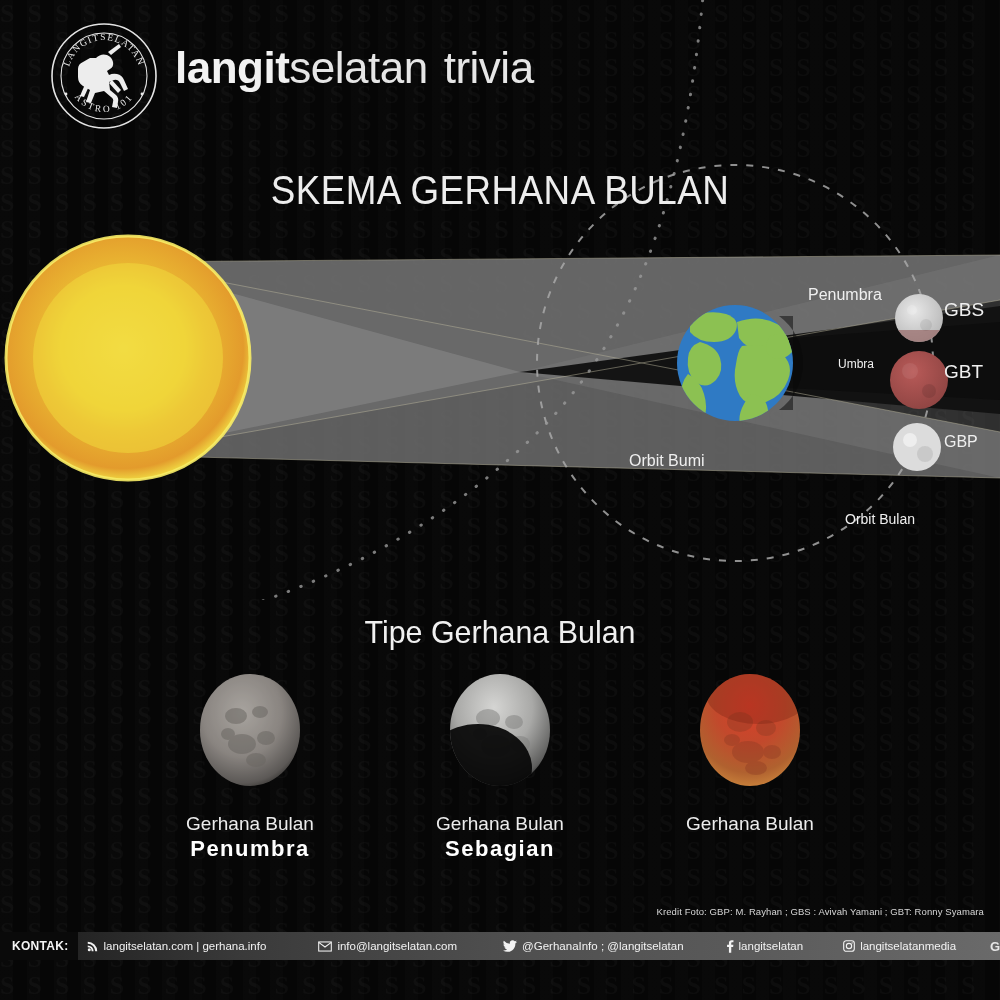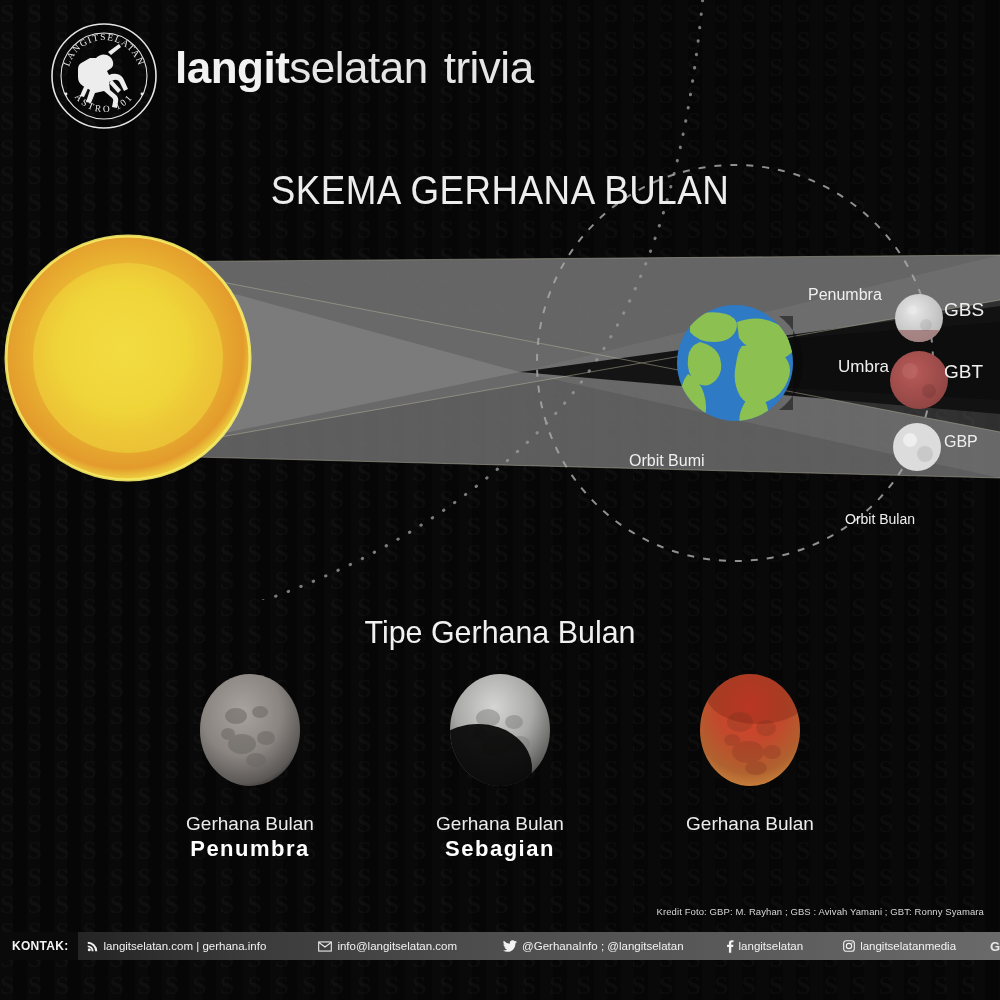--- a/index.html
+++ b/index.html
@@ -51,21 +51,21 @@
   .title-main{
     position:absolute; left:0; top:168px; width:1000px;
     text-align:center; z-index:25;
     font-size:40px; font-weight:400; color:#ededed;
     letter-spacing:0.5px;
     transform:scaleX(0.92); transform-origin:center;
   }
 
   .lbl{ position:absolute; color:#efefef; z-index:26; white-space:nowrap; }
   .lbl-penumbra{ left:808px; top:286px; font-size:16px; }
-  .lbl-umbra{   left:838px; top:357px; font-size:17px; }
+  .lbl-umbra{   left:838px; top:357px; font-size:12px; }
   .lbl-gbs{ left:944px; top:299px; font-size:19px; }
   .lbl-gbt{ left:944px; top:361px; font-size:19px; }
   .lbl-gbp{ left:944px; top:433px; font-size:16px; }
   .lbl-orbit-bumi{ left:629px; top:452px; font-size:16px;text-align:center; }
   .lbl-orbit-bulan{ left:845px; top:511px; font-size:14px; }
 
   
   .title-sub{
     position:absolute; left:0; top:614px; width:1000px; text-align:center;
     font-size:32px; font-weight:400; color:#f0f0f0; z-index:25;

